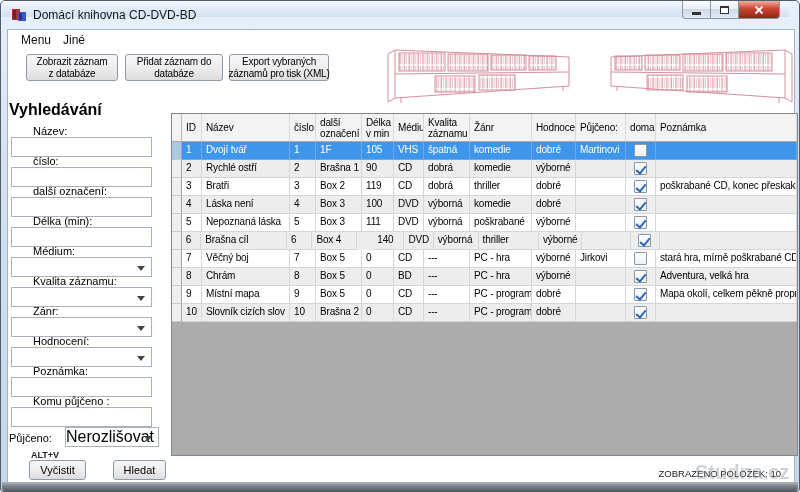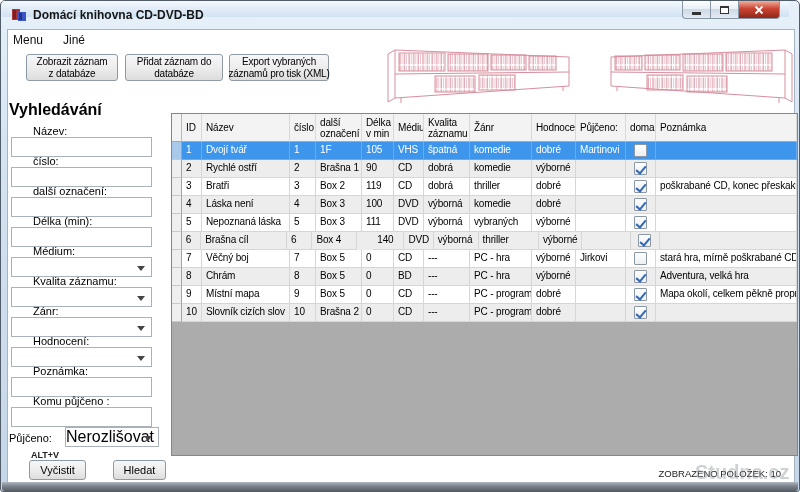--- a/index.html
+++ b/index.html
@@ -3,21 +3,21 @@
 <meta charset="utf-8">
 <style>
   :root{ --sel:#3D95EC; --sk:#C4586F; --close:#CC4433; }
   *{box-sizing:border-box; margin:0; padding:0;}
   body{font-family:"Liberation Sans",sans-serif; background:#fff; width:800px; height:492px; overflow:hidden;}
   .window{position:relative; width:800px; height:492px;
     background:linear-gradient(180deg,#E8F1FA 0%,#D5E3F2 30%,#C5D6E8 100%);
     border:1px solid #505C68; border-radius:5px 5px 3px 3px; overflow:hidden;}
   
   .titlebar{position:absolute; left:1px; top:0; right:10px; height:16px;
-    background:linear-gradient(180deg,#F4F9FD 0%,#E3EDF8 45%,#D2E2F1 100%);font-weight:bold;}
+    background:linear-gradient(180deg,#F4F9FD 0%,#E3EDF8 45%,#D2E2F1 100%);}
   .app-icon{position:absolute; left:9px; top:6px; width:16px; height:16px;}
   .title{position:absolute; left:31px; top:7px; font-size:12px; color:#151515;}
   .win-controls{position:absolute; right:9px; top:0; display:flex;}
   .wc{height:18px; border:1px solid #8795A5; border-top:none; display:flex; align-items:center; justify-content:center;
     background:linear-gradient(180deg,#FDFDFE 0%,#E9EFF6 45%,#CDD9E6 50%,#E3EBF4 100%);}
   .wc.min{width:29px; border-radius:0 0 0 4px;}
   .wc.max{width:28px; border-left:none;}
   .wc.close{width:41px; border-left:none; border-radius:0 0 4px 0;
     background:linear-gradient(180deg,#F2AF9E 0%,var(--close) 45%,#8E2717 100%);}
   .glyph-min{width:9px; height:3px; background:#333; margin-top:7px;}
@@ -97,21 +97,21 @@
       <div class="wc close">
         <svg width="10" height="10" viewBox="0 0 10 10">
             <path d="M1.5 1.5 L8.5 8.5 M8.5 1.5 L1.5 8.5" stroke="#fff" stroke-width="1.8"></path>
           </svg>
       </div>
     </div>
   </div>
 
   <div class="client"></div>
 
-  <span class="menu-item" style="left:12px">Menu</span>
+  <span class="menu-item" style="left:20px">Menu</span>
   <span class="menu-item" style="left:62px">Jiné</span>
 
   <button class="tbtn" style="left:124px;width:98px">
     <span>Přidat záznam do</span>
       <span>databáze</span>
   </button>
   <button class="tbtn" style="left:25px;width:92px">
     <span>Zobrazit záznam</span>
       <span>z databáze</span>
   </button>
@@ -300,21 +300,21 @@
         </div>
         <div class="grow">
           <div class="rstub"></div>
           <div class="gcell" style="width: 20px;">5</div>
           <div class="gcell" style="width: 88px;">Nepoznaná láska</div>
           <div class="gcell" style="width: 26px;">5</div>
           <div class="gcell" style="width: 46px;">Box 3</div>
           <div class="gcell" style="width: 32px;">111</div>
           <div class="gcell" style="width: 30px;">DVD</div>
           <div class="gcell" style="width: 46px;">výborná</div>
-          <div class="gcell" style="width: 62px;">vybraných</div>
+          <div class="gcell" style="width: 62px;">poškrabané</div>
           <div class="gcell" style="width: 44px;">výborné</div>
           <div class="gcell" style="width: 50px;"></div>
           <div class="gcell ck" style="width: 30px;">
             <div class="cb checked"></div>
           </div>
           <div class="gcell" style="width: 141px;"></div>
         </div>
         <div class="grow alt">
           <div class="rstub"></div>
           <div class="gcell" style="width: 20px;">6</div>

